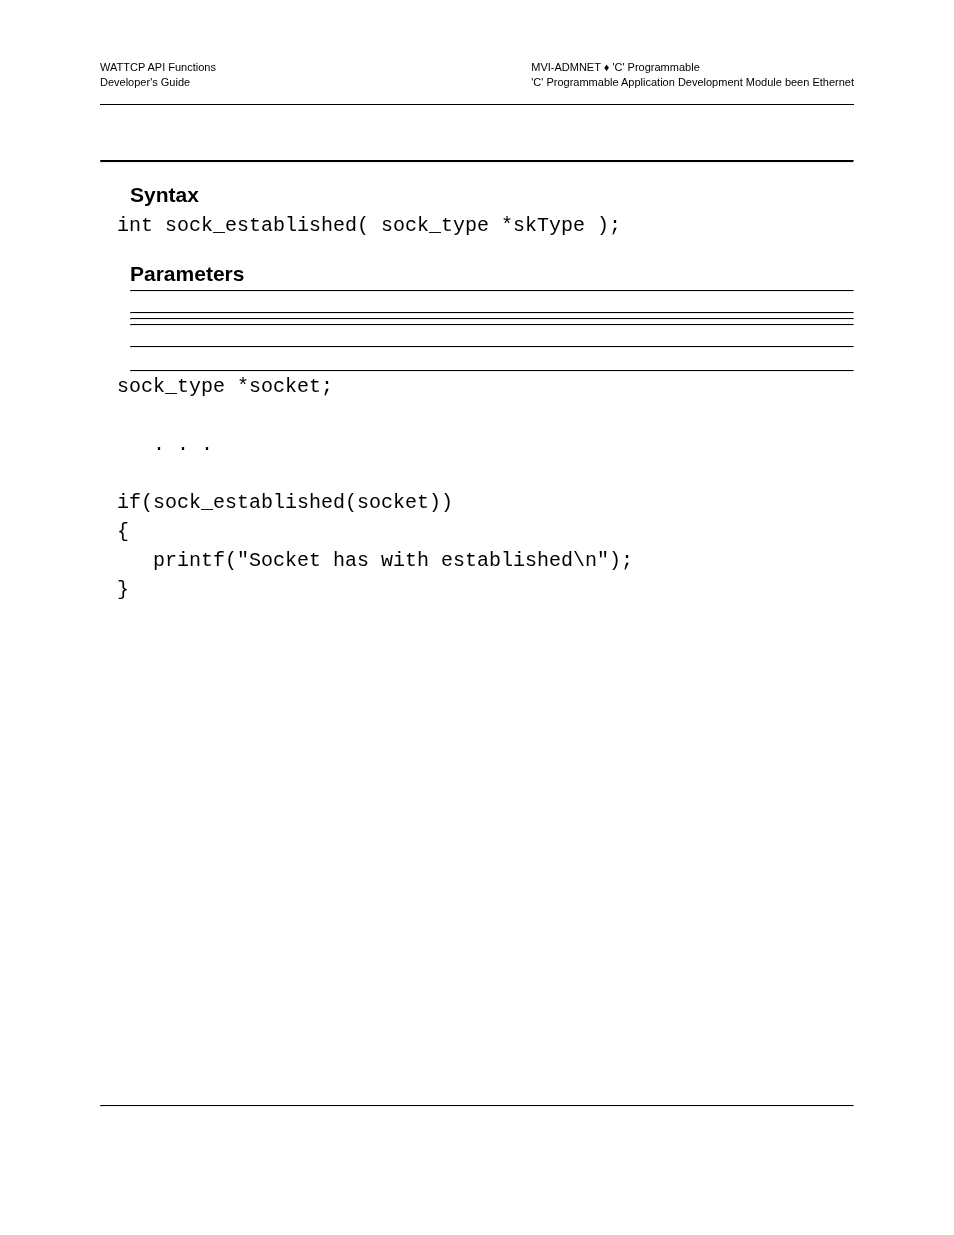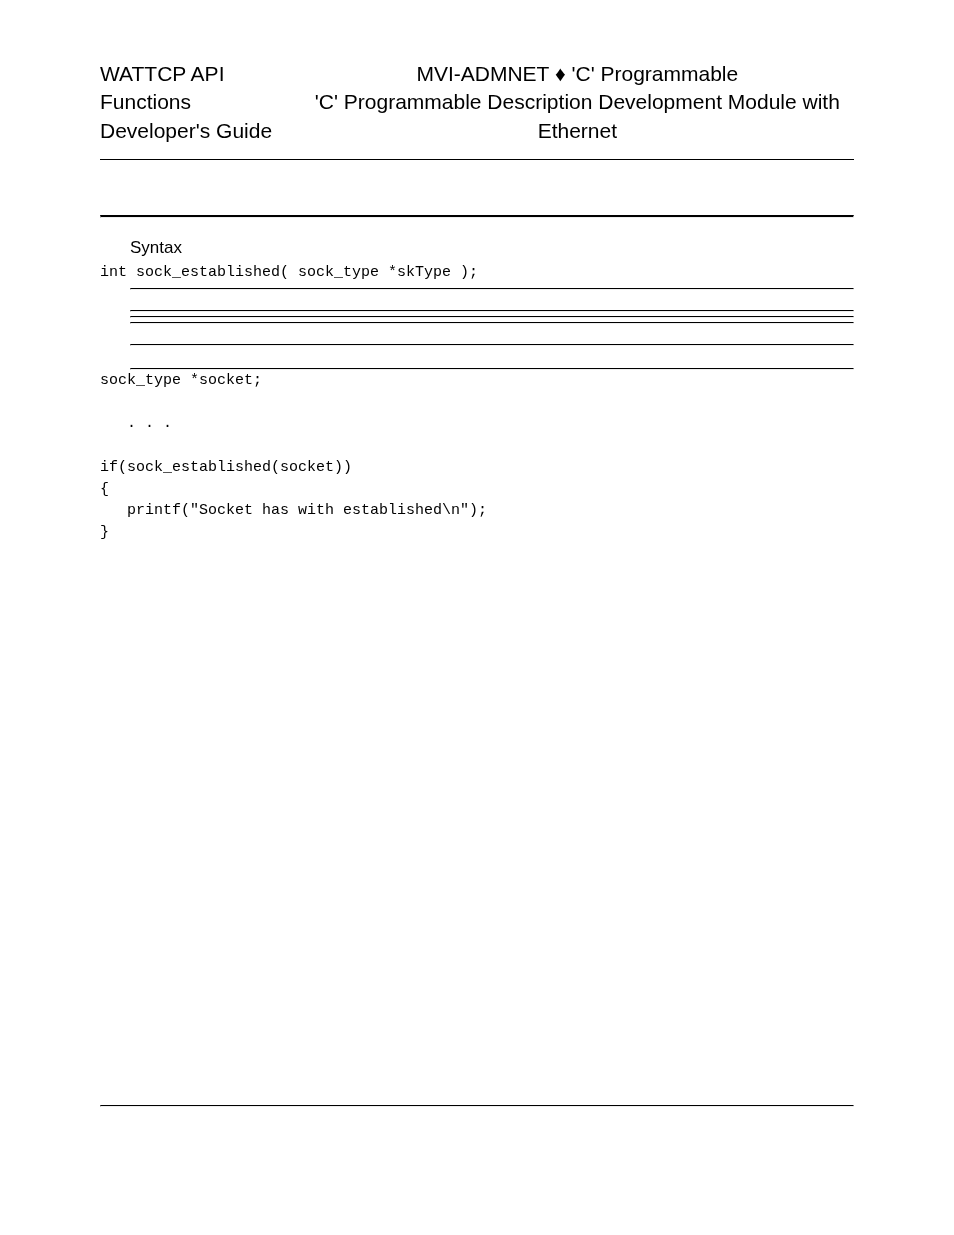--- a/index.html
+++ b/index.html
@@ -13,49 +13,49 @@
       width: 954px;
       height: 1235px;
       position: relative;
     }
     .page-container {
       padding: 60px 100px 0 100px;
     }
     .header {
       display: flex;
       justify-content: space-between;
-      font-size: 21px;
+      font-size: 11px;
       line-height: 1.35;
       padding-bottom: 14px;
       border-bottom: 1.5px solid #000;
     }
     .header-left {
       text-align: left;
     }
     .header-right {
-      text-align: center;
+      text-align: left;
     }
     .content {
       margin-top: 55px;
     }
     .thick-rule {
       border-top: 2.5px solid #000;
       margin: 0;
     }
     .section-heading {
-      font-size: 17px;
-      font-weight: normal;
+      font-size: 21px;
+      font-weight: bold;
       margin: 22px 0 4px 30px;
     }
     .code {
       font-family: "Courier New", Courier, monospace;
-      font-size: 15px;
+      font-size: 20px;
       white-space: pre;
       line-height: 1.45;
-      margin-left: 0;
+      margin-left: 17px;
     }
     .section-heading.first {
       margin-top: 20px;
     }
     .thick-under-heading {
       border-top: 1.5px solid #000;
       margin-left: 30px;
       margin-top: 4px;
     }
     .sub-rule {
@@ -76,30 +76,31 @@
 <body>
 
 <div class="page-container">
   <div class="header">
     <div class="header-left">
       <div>WATTCP API Functions</div>
       <div>Developer's Guide</div>
     </div>
     <div class="header-right">
       <div>MVI-ADMNET ♦ 'C' Programmable</div>
-      <div>'C' Programmable Description Development Module with Ethernet</div>
+      <div>'C' Programmable Application Development Module been Ethernet</div>
     </div>
   </div>
 
   <div class="content">
     <hr class="thick-rule">
 
     <div class="section-heading first">Syntax</div>
     <div class="code">int sock_established( sock_type *skType );</div>
 
+    <div class="section-heading">Parameters</div>
     <hr class="thick-under-heading">
     <hr class="sub-rule">
 
     <hr class="thick-under-heading">
 
     <hr class="thick-under-heading">
     <hr class="sub-rule">
     <hr class="sub-rule" style="margin-top:22px;">
 
     <div class="code">sock_type *socket;

